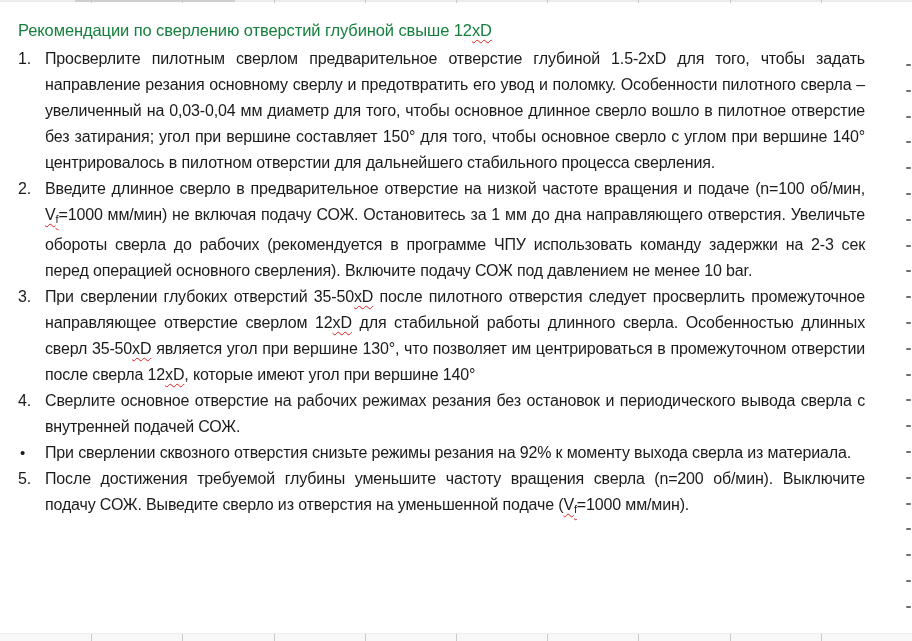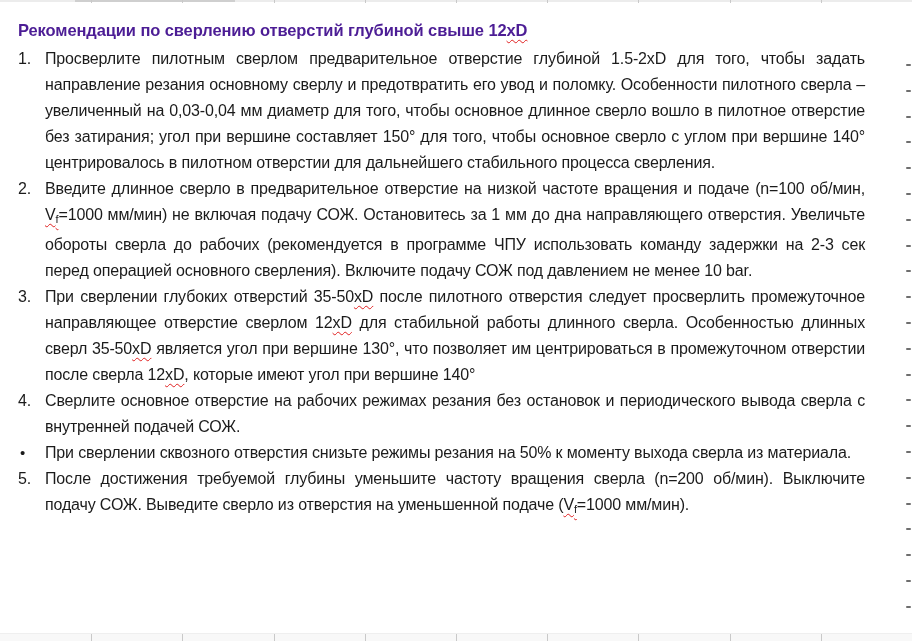--- a/index.html
+++ b/index.html
@@ -5,21 +5,21 @@
   html,body{margin:0;padding:0;}
   body{
     width:912px;height:641px;position:relative;overflow:hidden;
     background:#ffffff;color:#1b1b1b;
     font-family:"Liberation Sans", sans-serif;
     --sp-color:#e02020;
   }
   .page{position:absolute;inset:0;}
   .doc-title{
     position:absolute;left:18px;top:10px;width:860px;
-    font-size:16.5px;font-weight:700;color:#4c1d95;letter-spacing:-0.1px;
+    font-size:16.5px;font-weight:400;color:#15803d;letter-spacing:-0.1px;
     white-space:nowrap;
   }
   .list{position:absolute;left:18px;top:46px;width:847px;}
   .item{
     position:relative;padding-left:27px;
     font-size:16px;line-height:26px;letter-spacing:-0.15px;
     text-align:justify;text-justify:inter-word;color:#1b1b1b;
   }
   .marker{position:absolute;left:0;top:0;width:22px;text-align:left;}
   .item.bullet .marker{font-size:15px;left:2px;}
@@ -58,21 +58,21 @@
       <div class="tick" style="left: 638px;"></div>
       <div class="tick" style="left: 730px;"></div>
       <div class="tick" style="left: 821px;"></div>
     </div>
   <h1 class="doc-title"><span>Рекомендации по сверлению отверстий глубиной свыше 12</span><span class="sp">xD</span></h1>
   <div class="list">
       <div class="item"><span class="marker">1.</span><span><span>Просверлите пилотным сверлом предварительное отверстие глубиной 1.5-2xD для того, чтобы задать направление резания основному сверлу и предотвратить его увод и поломку. Особенности пилотного сверла – увеличенный на 0,03-0,04 мм диаметр для того, чтобы основное длинное сверло вошло в пилотное отверстие без затирания; угол при вершине составляет 150° для того, чтобы основное сверло с углом при вершине 140° центрировалось в пилотном отверстии для дальнейшего стабильного процесса сверления.</span></span></div>
       <div class="item"><span class="marker">2.</span><span><span>Введите длинное сверло в предварительное отверстие на низкой частоте вращения и подаче (n=100 об/мин, </span><span class="sp">V</span><span class="subscript sp">f</span><span>=1000 мм/мин) не включая подачу СОЖ. Остановитесь за 1 мм до дна направляющего отверстия. Увеличьте обороты сверла до рабочих (рекомендуется в программе ЧПУ использовать команду задержки на 2-3 сек перед операцией основного сверления). Включите подачу СОЖ под давлением не менее 10 bar.</span></span></div>
       <div class="item"><span class="marker">3.</span><span><span>При сверлении глубоких отверстий 35-50</span><span class="sp">xD</span><span> после пилотного отверстия следует просверлить промежуточное направляющее отверстие сверлом 12</span><span class="sp">xD</span><span> для стабильной работы длинного сверла. Особенностью длинных сверл 35-50</span><span class="sp">xD</span><span> является угол при вершине 130°, что позволяет им центрироваться в промежуточном отверстии после сверла 12</span><span class="sp">xD</span><span>, которые имеют угол при вершине 140°</span></span></div>
       <div class="item"><span class="marker">4.</span><span><span>Сверлите основное отверстие на рабочих режимах резания без остановок и периодического вывода сверла с внутренней подачей СОЖ.</span></span></div>
-      <div class="item bullet"><span class="marker">•</span><span><span>При сверлении сквозного отверстия снизьте режимы резания на 50% к моменту выхода сверла из материала.</span></span></div>
+      <div class="item bullet"><span class="marker">•</span><span><span>При сверлении сквозного отверстия снизьте режимы резания на 92% к моменту выхода сверла из материала.</span></span></div>
       <div class="item"><span class="marker">5.</span><span><span>После достижения требуемой глубины уменьшите частоту вращения сверла (n=200 об/мин). Выключите подачу СОЖ. Выведите сверло из отверстия на уменьшенной подаче (</span><span class="sp">V</span><span class="subscript sp">f</span><span>=1000 мм/мин).</span></span></div>
     </div>
   <div class="bottom-strip">
       <div class="tick" style="left: 91px;"></div>
       <div class="tick" style="left: 182px;"></div>
       <div class="tick" style="left: 274px;"></div>
       <div class="tick" style="left: 365px;"></div>
       <div class="tick" style="left: 456px;"></div>
       <div class="tick" style="left: 547px;"></div>
       <div class="tick" style="left: 638px;"></div>

